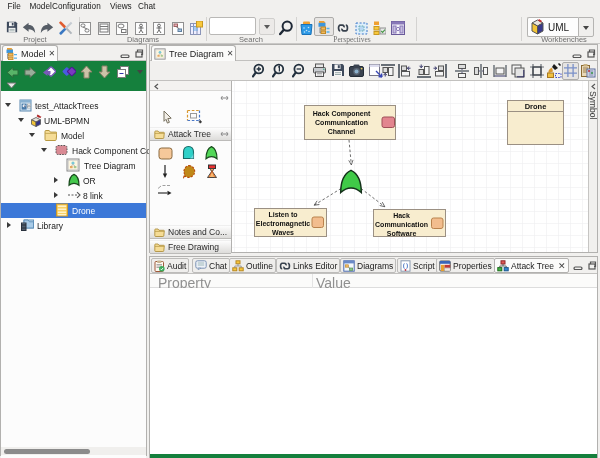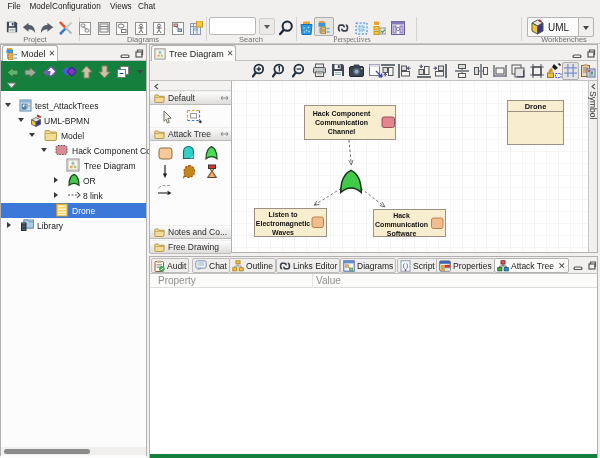--- a/index.html
+++ b/index.html
@@ -451,24 +451,20 @@
         <rect x="3.5" y="1" width="4" height="2.5" fill="#c8b080"></rect>
         <path d="M3 5h5M3 7h5M3 9h4" stroke="#8a6a30" stroke-width="0.8"></path>
         <rect x="7" y="6" width="8" height="8" fill="#e8ecf4" stroke="#5a6a9a"></rect>
         <path d="M8.5 8 h5 M8.5 10 h5 M8.5 12 h5" stroke="#5a6a9a" stroke-width="0.9"></path>
         <circle cx="9" cy="8" r="1" fill="#c03040"></circle>
         <circle cx="12" cy="10" r="1" fill="#3a9a4a"></circle>
       </svg>
   </div>
   <div id="palette" class="abs" style="left:0;top:36px;width:82px;height:171px;background:#fcfcfc;border-right:1px solid #b2b1af;">
     <div class="abs" style="left:0;top:0;width:81px;height:10px;background:#f3f2f0;border-bottom:1px solid #d8d7d5;"></div>
-    <div class="palhdr" style="top:10px;"><svg width="11" height="9" viewBox="0 0 11 9" style="flex:none">
-          <path d="M0.8 1.8 a0.8 0.8 0 0 1 0.8-0.8 h2.4 l1 1.3 H9.6 a0.7 0.7 0 0 1 0.7 0.8 l-0.5 4.6 a0.9 0.9 0 0 1-0.9 0.8 H1.6 a0.8 0.8 0 0 1-0.8-0.8 Z" fill="#f5dc96" stroke="#a88830" stroke-width="0.8"></path>
-          <path d="M1 3.4 H10.2" stroke="#a88830" stroke-width="0.6"></path>
-        </svg>Default</div>
     <div class="palhdr" style="top:46px;"><svg width="11" height="9" viewBox="0 0 11 9" style="flex:none">
           <path d="M0.8 1.8 a0.8 0.8 0 0 1 0.8-0.8 h2.4 l1 1.3 H9.6 a0.7 0.7 0 0 1 0.7 0.8 l-0.5 4.6 a0.9 0.9 0 0 1-0.9 0.8 H1.6 a0.8 0.8 0 0 1-0.8-0.8 Z" fill="#f5dc96" stroke="#a88830" stroke-width="0.8"></path>
           <path d="M1 3.4 H10.2" stroke="#a88830" stroke-width="0.6"></path>
         </svg>Attack Tree</div>
     <div class="palhdr" style="top:144px;"><svg width="11" height="9" viewBox="0 0 11 9" style="flex:none">
           <path d="M0.8 1.8 a0.8 0.8 0 0 1 0.8-0.8 h2.4 l1 1.3 H9.6 a0.7 0.7 0 0 1 0.7 0.8 l-0.5 4.6 a0.9 0.9 0 0 1-0.9 0.8 H1.6 a0.8 0.8 0 0 1-0.8-0.8 Z" fill="#f5dc96" stroke="#a88830" stroke-width="0.8"></path>
           <path d="M1 3.4 H10.2" stroke="#a88830" stroke-width="0.6"></path>
         </svg>Notes and Co...</div>
     <div class="palhdr" style="top:159px;"><svg width="11" height="9" viewBox="0 0 11 9" style="flex:none">
           <path d="M0.8 1.8 a0.8 0.8 0 0 1 0.8-0.8 h2.4 l1 1.3 H9.6 a0.7 0.7 0 0 1 0.7 0.8 l-0.5 4.6 a0.9 0.9 0 0 1-0.9 0.8 H1.6 a0.8 0.8 0 0 1-0.8-0.8 Z" fill="#f5dc96" stroke="#a88830" stroke-width="0.8"></path>
@@ -653,19 +649,19 @@
         </svg>
       Attack Tree <span style="color:#444;margin-left:2px;font-size:9px;">✕</span></div>
     <svg class="icon" style="left:423px;top:5px" width="10" height="8" viewBox="0 0 10 8">
         <rect x="1" y="5" width="8" height="2.6" rx="1.3" fill="none" stroke="#555" stroke-width="1.2"></rect>
       </svg>
     <svg class="icon" style="left:438px;top:4px" width="9" height="9" viewBox="0 0 9 9">
         <rect x="1" y="3" width="6" height="5" fill="none" stroke="#555" stroke-width="1.2"></rect>
         <path d="M2.5 3V1h5v4.5h-1.5" fill="none" stroke="#555" stroke-width="1.2"></path>
       </svg>
   </div>
-  <div class="abs" style="left:0;top:17px;width:447px;height:14px;background:#fbfbfa;border-bottom:1px solid #dddddd;color:#909090;font-size:10px;">
+  <div class="abs" style="left:0;top:17px;width:447px;height:14px;background:#fbfbfa;border-bottom:1px solid #dddddd;color:#909090;font-size:14px;">
     <span class="abs" style="left:8px;top:1px;">Property</span>
     <span class="abs" style="left:166px;top:1px;">Value</span>
     <span class="abs" style="left:162px;top:0;width:1px;height:14px;background:#e4e4e4;"></span>
   </div>
   <div class="abs" style="left:0;top:31px;width:447px;height:166px;background:#fff;"></div>
 </div>
 
 </body></html>

